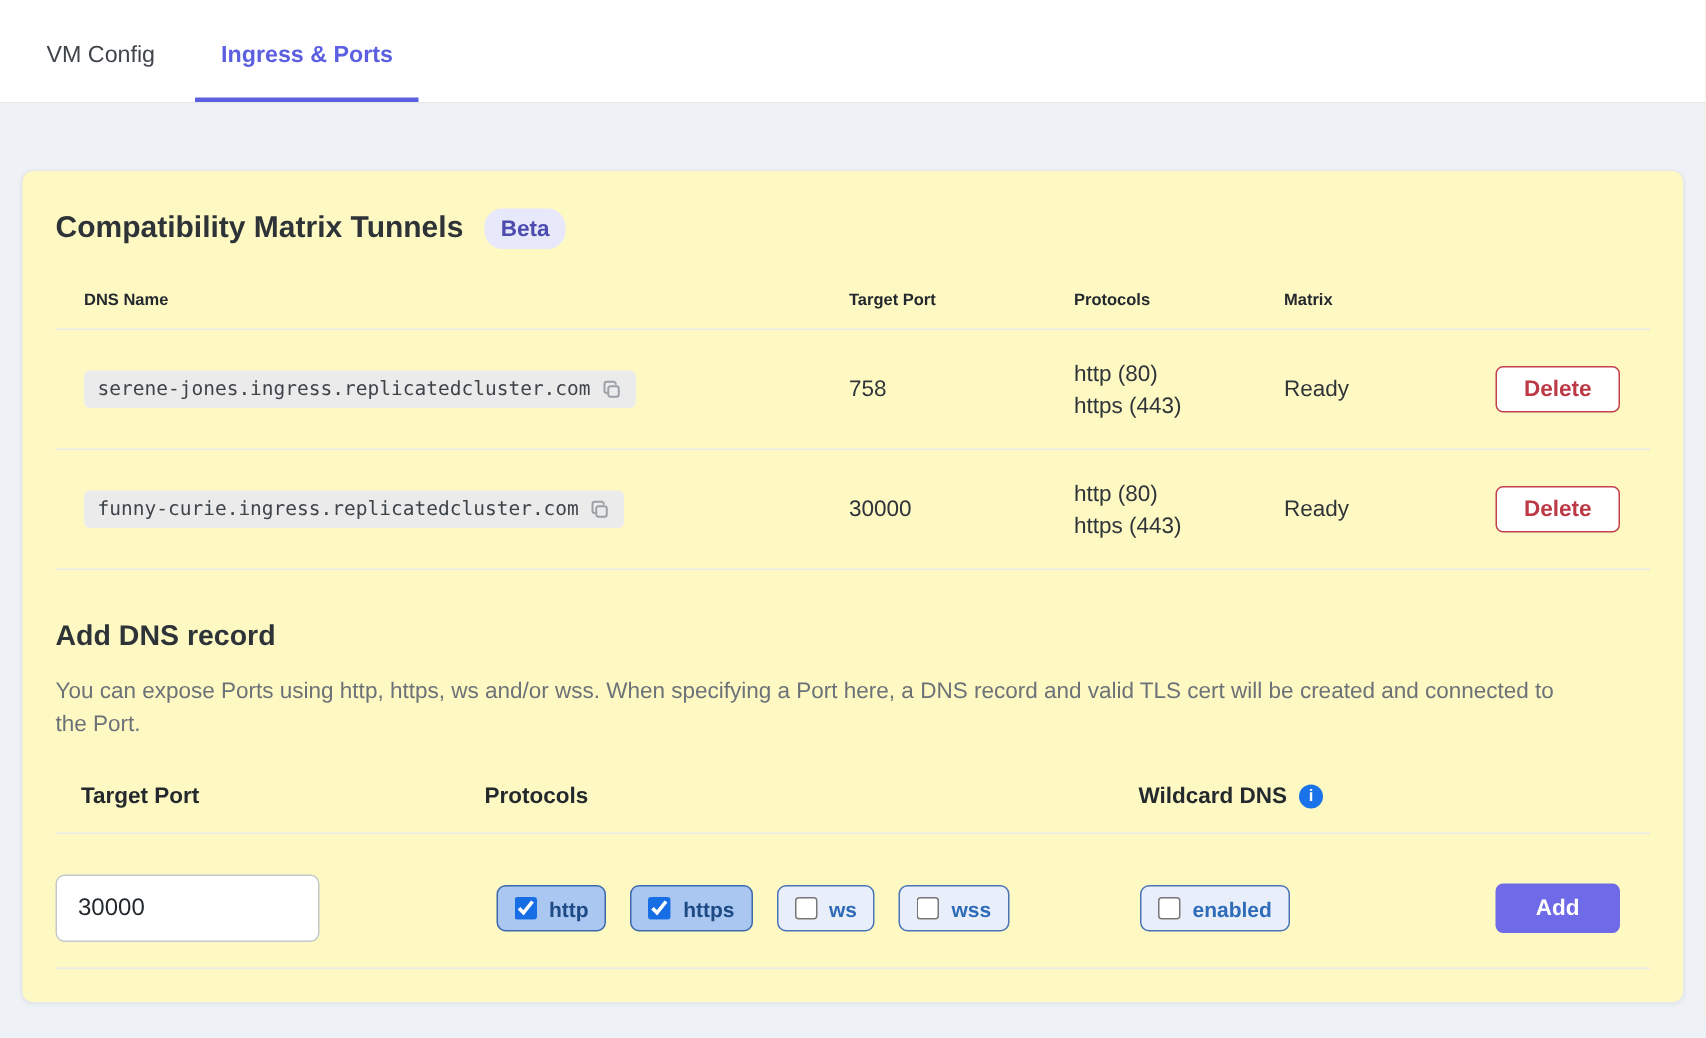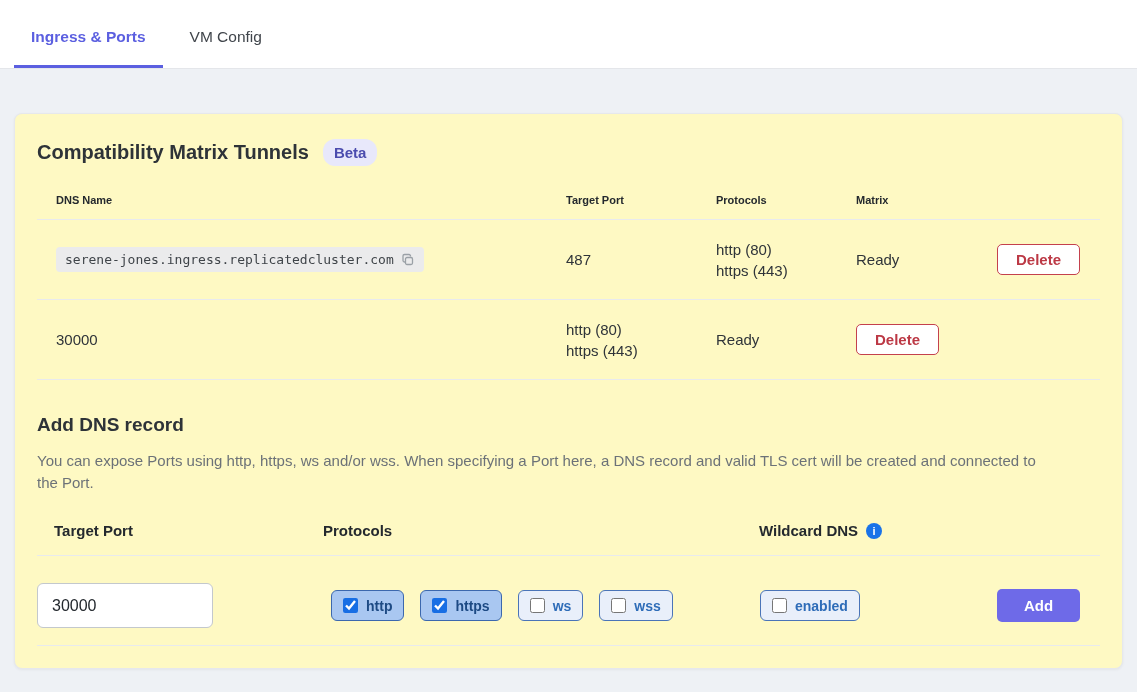--- a/index.html
+++ b/index.html
@@ -135,22 +135,22 @@
     background: #6e6ae8; border: none; border-radius: 5px;
     color: #fff; font-weight: 700; font-size: 15px;
     font-family: inherit; cursor: pointer;
   }
   .bottomline { border-top: 1px solid #e8eaee; margin-top: 17px; }
 </style>
 </head>
 <body>
 
 <div class="topbar">
+  <div class="tab">VM Config</div>
   <div class="tab active">Ingress &amp; Ports</div>
-  <div class="tab">VM Config</div>
 </div>
 
 <div class="card">
 
   <div class="card-header">
     <h2 class="card-title">Compatibility Matrix Tunnels</h2>
     <span class="badge">Beta</span>
   </div>
 
   <div class="tbl">
@@ -167,32 +167,43 @@
         <span class="dnspill">
           <span>serene-jones.ingress.replicatedcluster.com</span>
           <span class="copyicon">
             <svg width="14" height="14" viewBox="0 0 14 14" fill="none" stroke="#9aa0a6" stroke-width="1.3">
               <rect x="4.5" y="4.5" width="7" height="7" rx="1.5"></rect>
               <path d="M9.5 3.5 V3 a1.5 1.5 0 0 0 -1.5 -1.5 H3.5 A1.5 1.5 0 0 0 2 3 v4.5 A1.5 1.5 0 0 0 3.5 9 H4"></path>
             </svg>
           </span>
         </span>
       </div>
-      <div class="cell">487</div>
+      <div class="cell">758</div>
       <div class="cell proto">
         <div>http (80)</div>
         <div>https (443)</div>
       </div>
       <div class="cell">Ready</div>
       <div class="cell">
         <button class="del">Delete</button>
       </div>
     </div>
 
     <div class="row trow">
+      <div class="cell">
+        <span class="dnspill">
+          <span>funny-curie.ingress.replicatedcluster.com</span>
+          <span class="copyicon">
+            <svg width="14" height="14" viewBox="0 0 14 14" fill="none" stroke="#9aa0a6" stroke-width="1.3">
+              <rect x="4.5" y="4.5" width="7" height="7" rx="1.5"></rect>
+              <path d="M9.5 3.5 V3 a1.5 1.5 0 0 0 -1.5 -1.5 H3.5 A1.5 1.5 0 0 0 2 3 v4.5 A1.5 1.5 0 0 0 3.5 9 H4"></path>
+            </svg>
+          </span>
+        </span>
+      </div>
       <div class="cell">30000</div>
       <div class="cell proto">
         <div>http (80)</div>
         <div>https (443)</div>
       </div>
       <div class="cell">Ready</div>
       <div class="cell">
         <button class="del">Delete</button>
       </div>
     </div>

